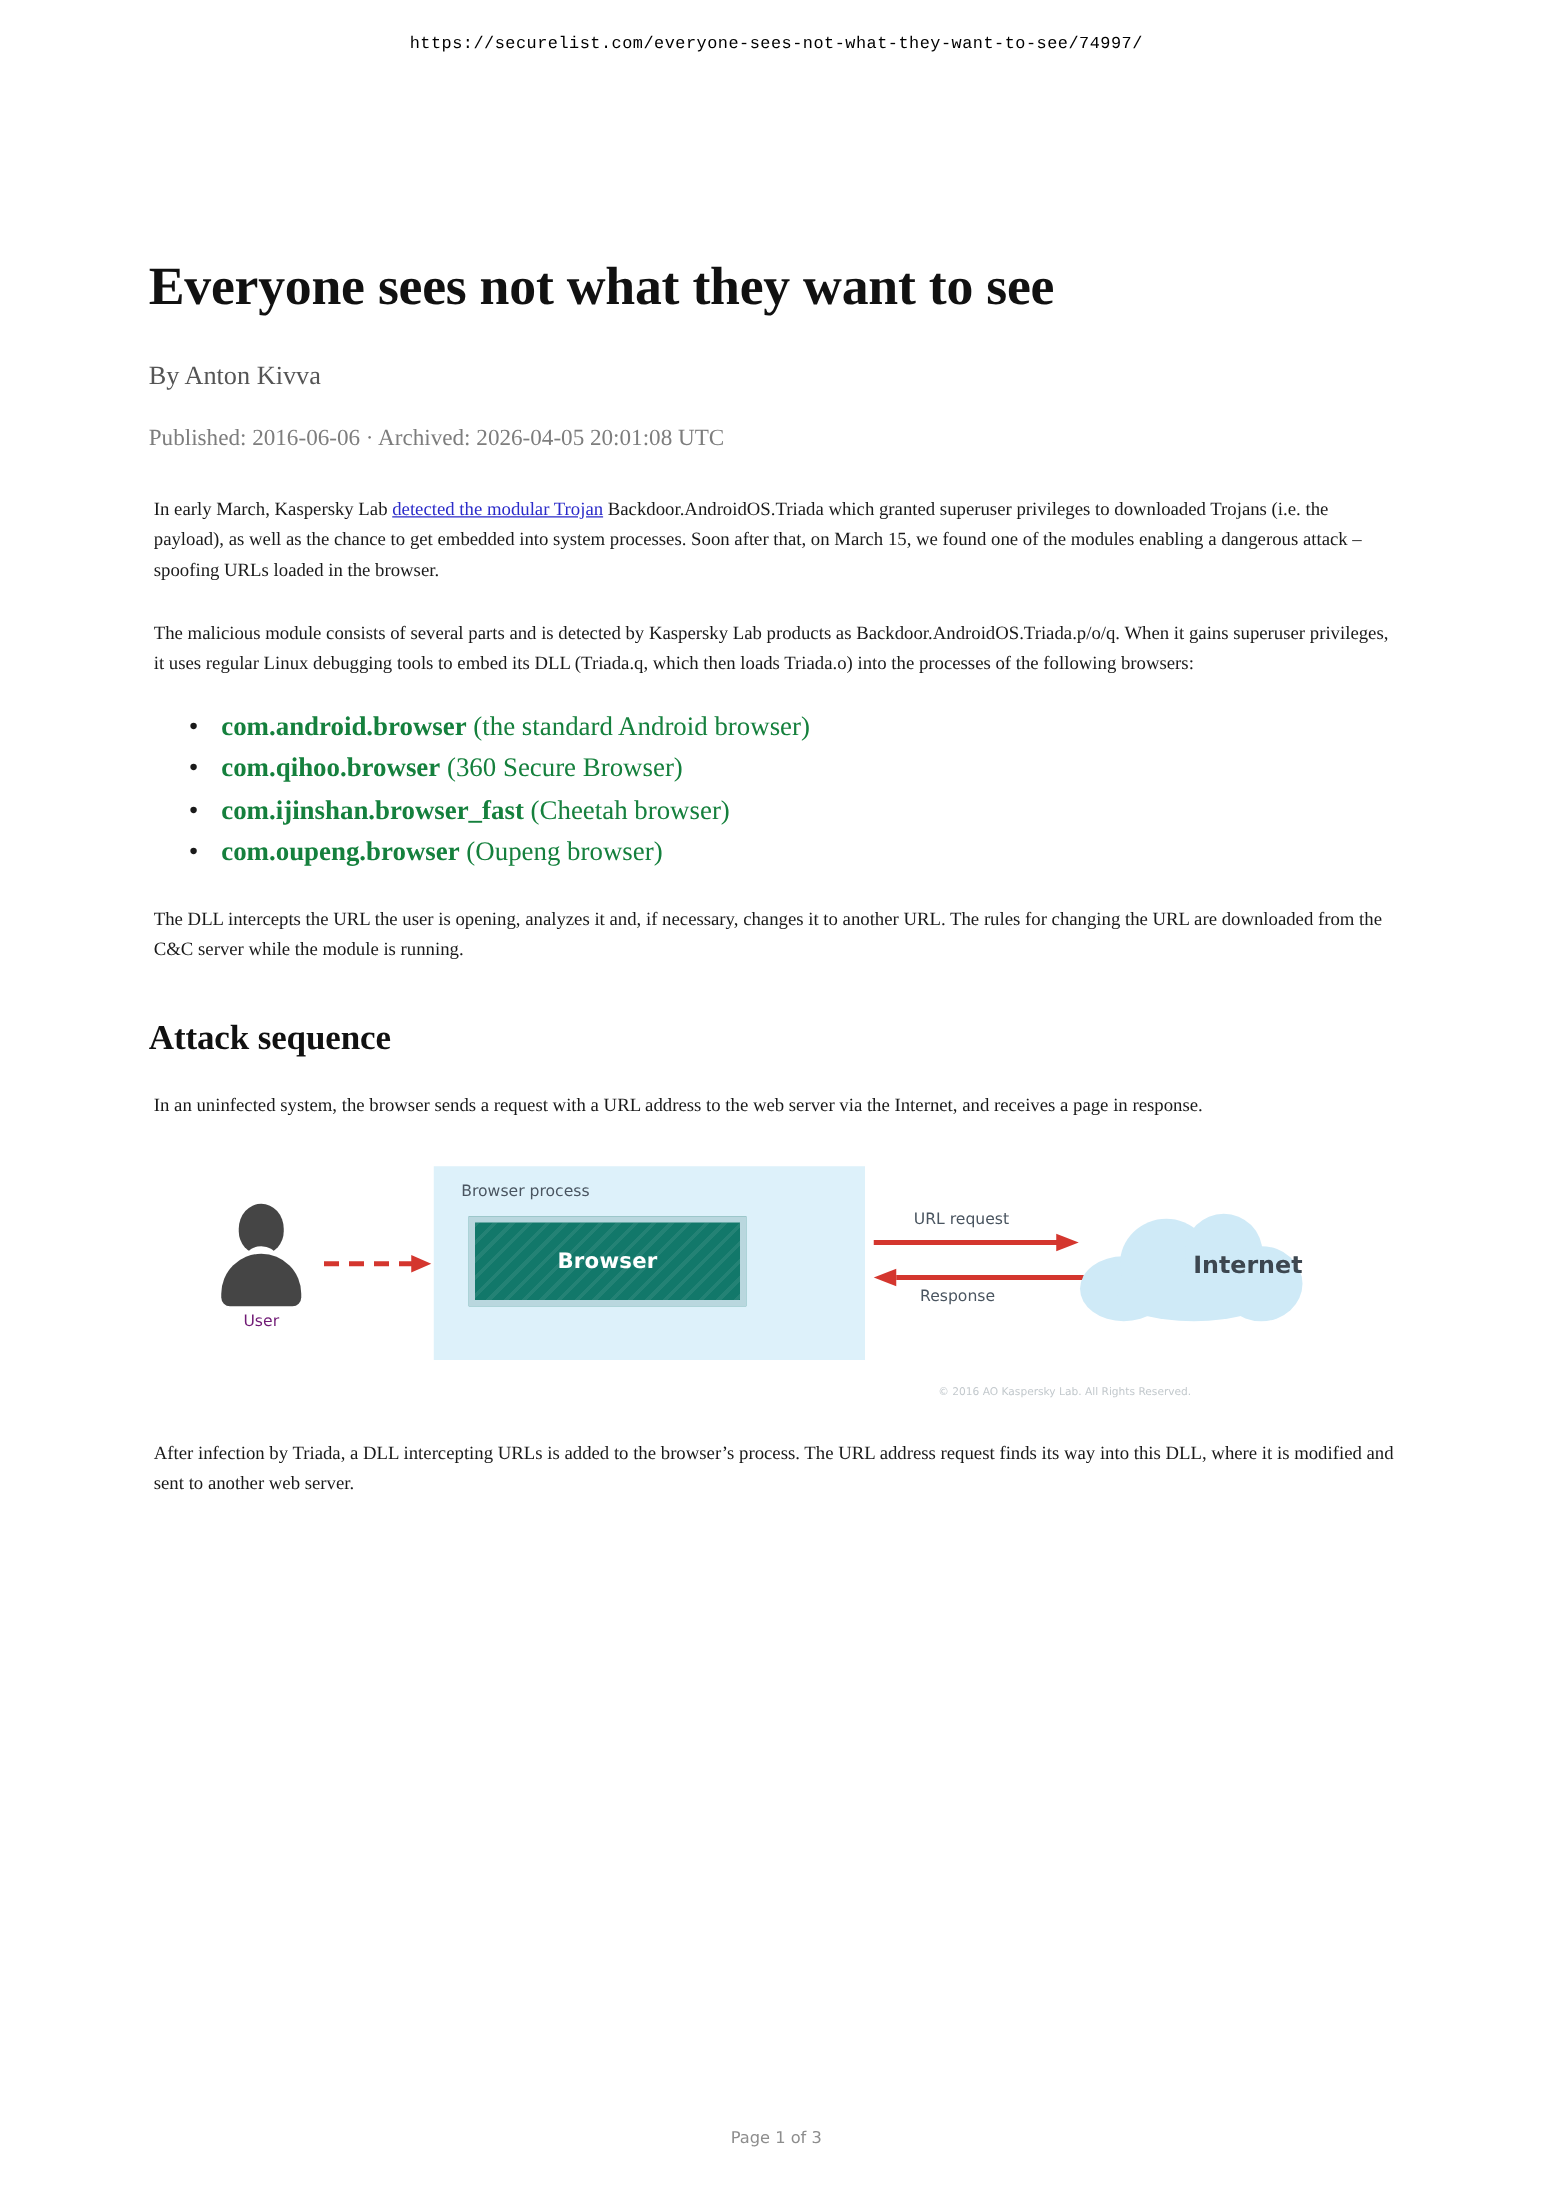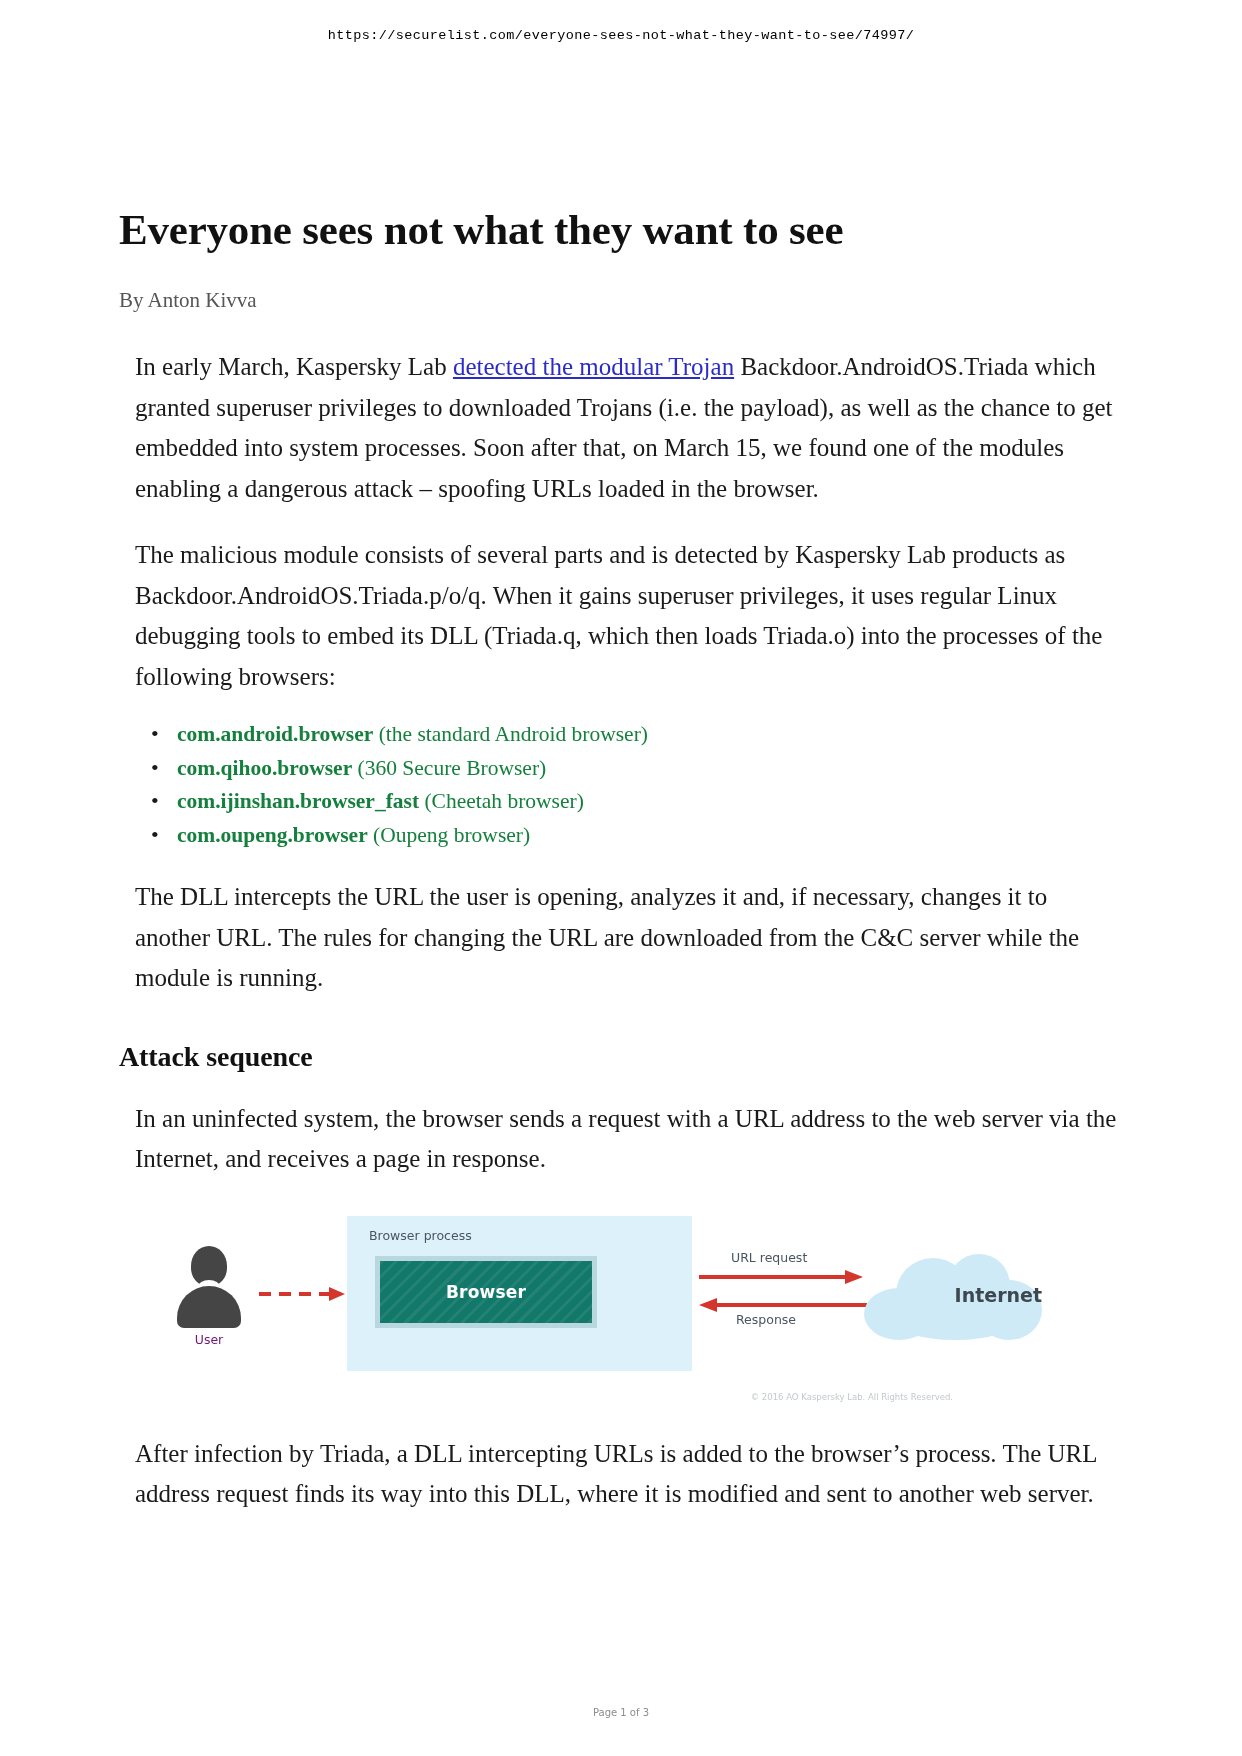--- a/index.html
+++ b/index.html
@@ -60,23 +60,23 @@
   }
 
   .pubmeta {
     margin-top: 25px;
     font-size: 18.5px;
     color: #7d7d7d;
     line-height: 1.3;
   }
 
   p.body-text {
-    font-size: 25px;
+    font-size: 15px;
     line-height: 1.62;
-    margin: 26px 0 0 16px;
+    margin: 26px 0 0 4px;
     color: #1a1a1a;
     text-align: left;
   }
   p.body-text.first { margin-top: 33px; }
 
   a.inline-link {
     color: #2b2bc9;
     text-decoration: underline;
   }
 
@@ -327,37 +327,38 @@
   }
 
   
   .page-footer {
     position: absolute;
     bottom: 38px;
     left: 0;
     width: 100%;
     text-align: center;
     font-family: "DejaVu Sans", sans-serif;
-    font-size: 10px;
+    font-size: 13px;
     color: #8d8d8d;
   }
 </style>
 </head>
 <body>
 
 <div class="page">
 
   <div class="archive-url">https://securelist.com/everyone-sees-not-what-they-want-to-see/74997/</div>
 
   <div class="content">
 
     <h1 class="doc-title">Everyone sees not what they want to see</h1>
 
     <div class="byline">By Anton Kivva</div>
 
+    <div class="pubmeta">Published: 2016-06-06 · Archived: 2026-04-05 20:01:08 UTC</div>
 
     <p class="body-text first"><span>In early March, Kaspersky Lab </span><a class="inline-link" href="#">detected the modular Trojan</a><span> Backdoor.AndroidOS.Triada which granted superuser privileges to downloaded Trojans (i.e. the payload), as well as the chance to get embedded into system processes. Soon after that, on March 15, we found one of the modules enabling a dangerous attack – spoofing URLs loaded in the browser.</span></p>
 
     <p class="body-text">The malicious module consists of several parts and is detected by Kaspersky Lab products as Backdoor.AndroidOS.Triada.p/o/q. When it gains superuser privileges, it uses regular Linux debugging tools to embed its DLL (Triada.q, which then loads Triada.o) into the processes of the following browsers:</p>
 
     <ul class="browser-list">
       <li><span class="pkg">com.android.browser</span><span> (the standard Android browser)</span></li>
       <li><span class="pkg">com.qihoo.browser</span><span> (360 Secure Browser)</span></li>
       <li><span class="pkg">com.ijinshan.browser_fast</span><span> (Cheetah browser)</span></li>
       <li><span class="pkg">com.oupeng.browser</span><span> (Oupeng browser)</span></li>

